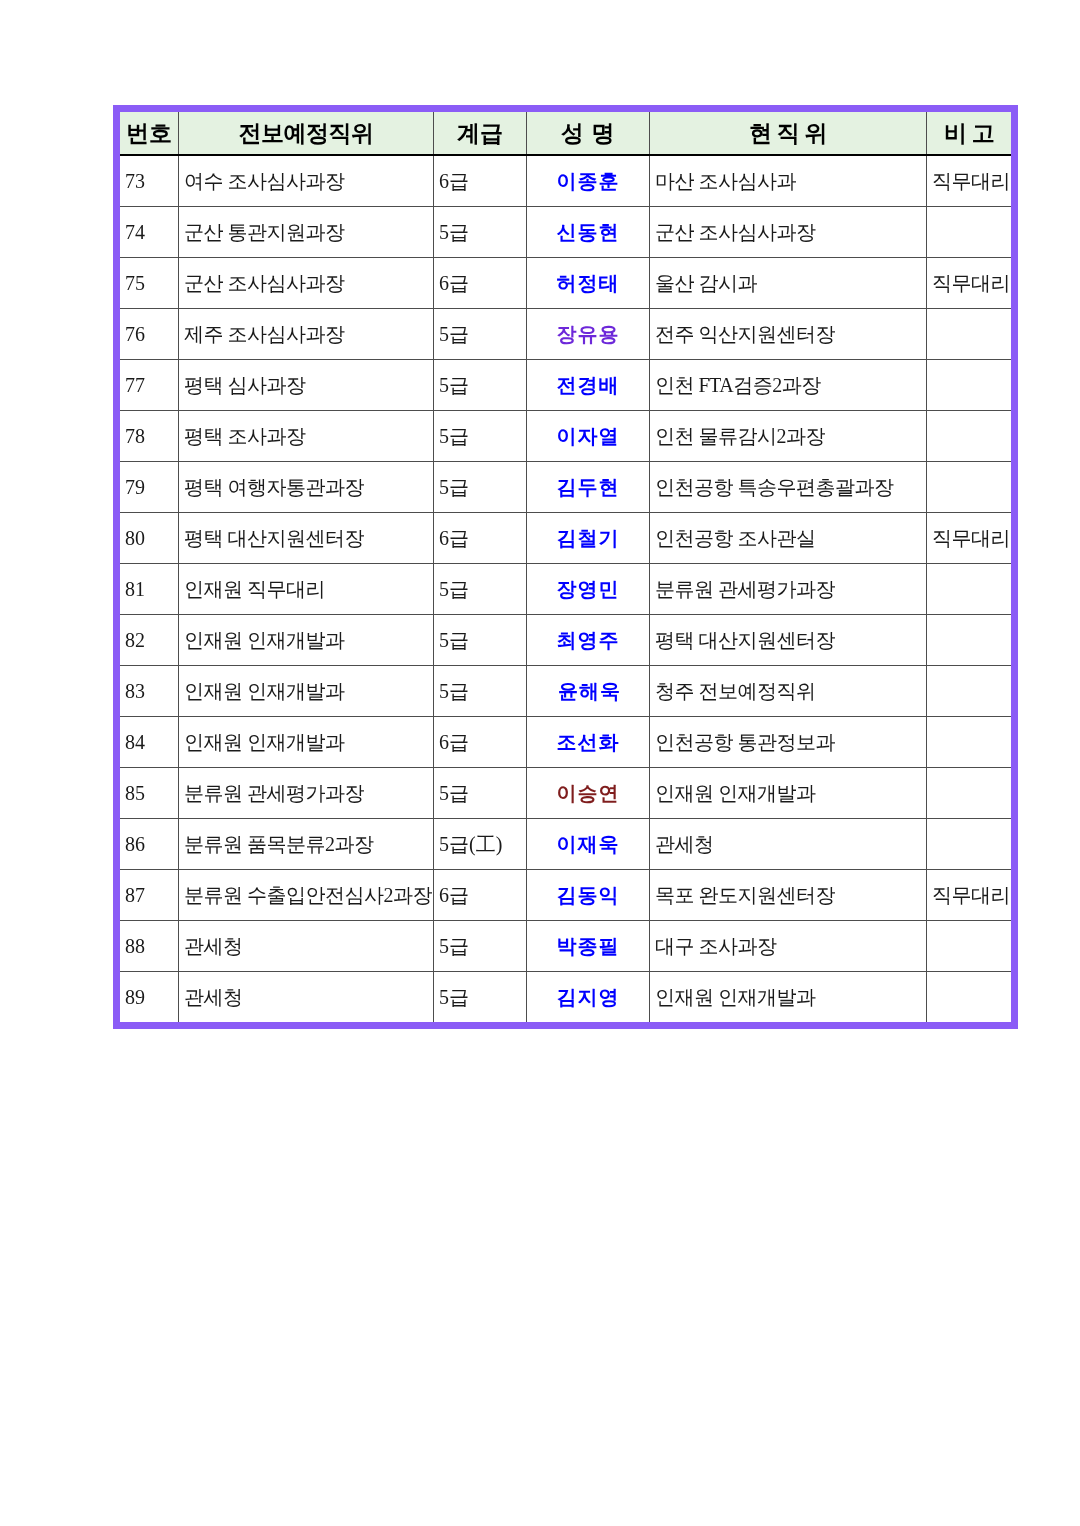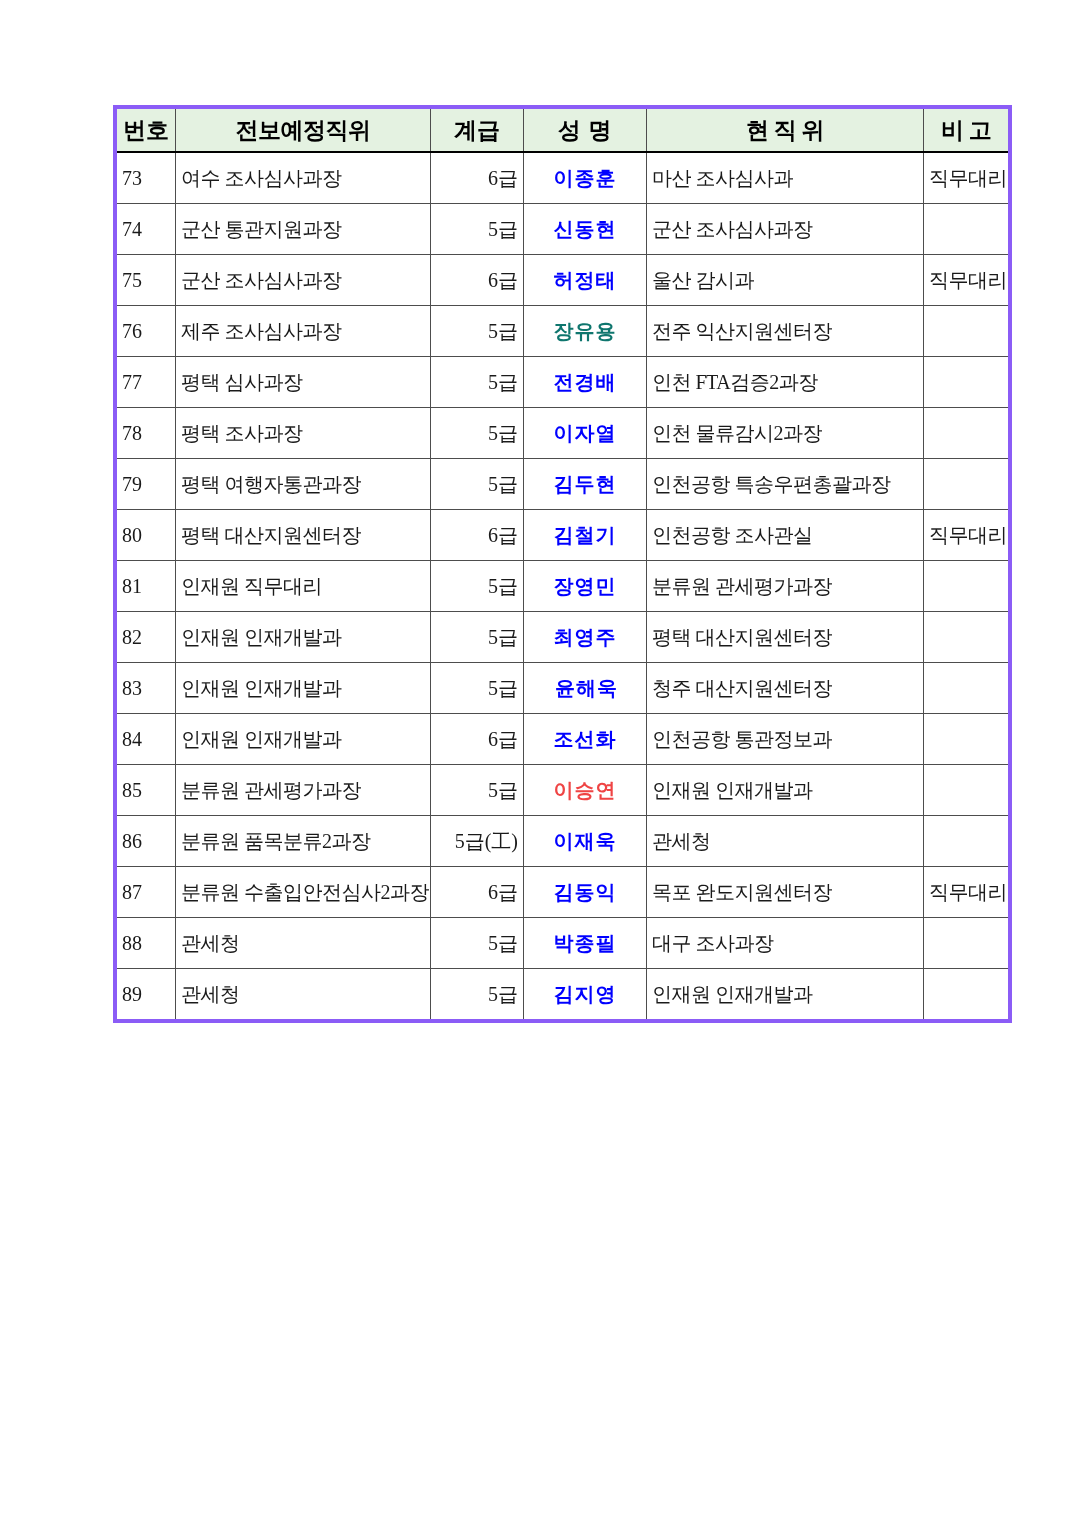--- a/index.html
+++ b/index.html
@@ -15,21 +15,21 @@
   }
   .table-wrap {
     position: absolute;
     left: 113px;
     top: 105px;
   }
   table.transfer {
     border-collapse: collapse;
     table-layout: fixed;
     width: 862px;
-    border: 4px solid #8b5cf6;
+    border: 7px solid #8b5cf6;
   }
   table.transfer th,
   table.transfer td {
     border: 1px solid #4d4d4d;
     padding: 0 5px;
     overflow: hidden;
     white-space: nowrap;
     vertical-align: middle;
   }
   table.transfer thead th {
@@ -43,21 +43,21 @@
     padding: 0 2px;
   }
   table.transfer tbody td {
     height: 50px;
     font-size: 20px;
     color: #1a1a1a;
     background: #ffffff;
   }
   .c-no      { width: 54px;  text-align: left; font-size: 23px; padding: 0 2px; }
   .c-planned { width: 250px; text-align: left;  letter-spacing: -0.5px; }
-  .c-rank    { width: 88px;  text-align: right; font-size: 21px; }
+  .c-rank    { width: 88px;  text-align: left; font-size: 21px; }
   .c-name    { width: 118px; text-align: center; font-weight: bold; font-size: 23px;
                letter-spacing: 1px; }
   .c-current { width: 272px; text-align: left;  letter-spacing: -0.5px; }
   .c-remark  { width: 80px;  text-align: center; font-size: 16px; padding: 0 2px;
                letter-spacing: -0.5px; margin-left: 26px; }
 </style>
 </head>
 <body>
 
 <div class="table-wrap">
@@ -97,21 +97,21 @@
     <td class="c-rank">6급</td>
     <td class="c-name" style="color: rgb(0, 0, 255);">허정태</td>
     <td class="c-current">울산 감시과</td>
     <td class="c-remark">직무대리</td>
   </tr>
 
   <tr>
     <td class="c-no">76</td>
     <td class="c-planned">제주 조사심사과장</td>
     <td class="c-rank">5급</td>
-    <td class="c-name" style="color: #0f766e; margin-left: 16px;">장유용</td>
+    <td class="c-name" style="color: #6d28d9; margin-left: 16px;">장유용</td>
     <td class="c-current">전주 익산지원센터장</td>
     <td class="c-remark"></td>
   </tr>
 
   <tr>
     <td class="c-no">77</td>
     <td class="c-planned">평택 심사과장</td>
     <td class="c-rank">5급</td>
     <td class="c-name" style="color: rgb(0, 0, 255);">전경배</td>
     <td class="c-current">인천 FTA검증2과장</td>
@@ -161,38 +161,38 @@
     <td class="c-name" style="color: rgb(0, 0, 255);">최영주</td>
     <td class="c-current">평택 대산지원센터장</td>
     <td class="c-remark"></td>
   </tr>
 
   <tr>
     <td class="c-no">83</td>
     <td class="c-planned">인재원 인재개발과</td>
     <td class="c-rank">5급</td>
     <td class="c-name" style="color: rgb(0, 0, 255); padding-left: 8px;">윤해욱</td>
-    <td class="c-current">청주 대산지원센터장</td>
+    <td class="c-current">청주 전보예정직위</td>
     <td class="c-remark"></td>
   </tr>
 
   <tr>
     <td class="c-no">84</td>
     <td class="c-planned">인재원 인재개발과</td>
     <td class="c-rank">6급</td>
     <td class="c-name" style="color: rgb(0, 0, 255);">조선화</td>
     <td class="c-current">인천공항 통관정보과</td>
     <td class="c-remark"></td>
   </tr>
 
   <tr>
     <td class="c-no">85</td>
     <td class="c-planned">분류원 관세평가과장</td>
     <td class="c-rank">5급</td>
-    <td class="c-name" style="color: #ef4444;">이승연</td>
+    <td class="c-name" style="color: #7f1d1d;">이승연</td>
     <td class="c-current">인재원 인재개발과</td>
     <td class="c-remark"></td>
   </tr>
 
   <tr>
     <td class="c-no">86</td>
     <td class="c-planned">분류원 품목분류2과장</td>
     <td class="c-rank">5급(工)</td>
     <td class="c-name" style="color: rgb(0, 0, 255);">이재욱</td>
     <td class="c-current">관세청</td>

